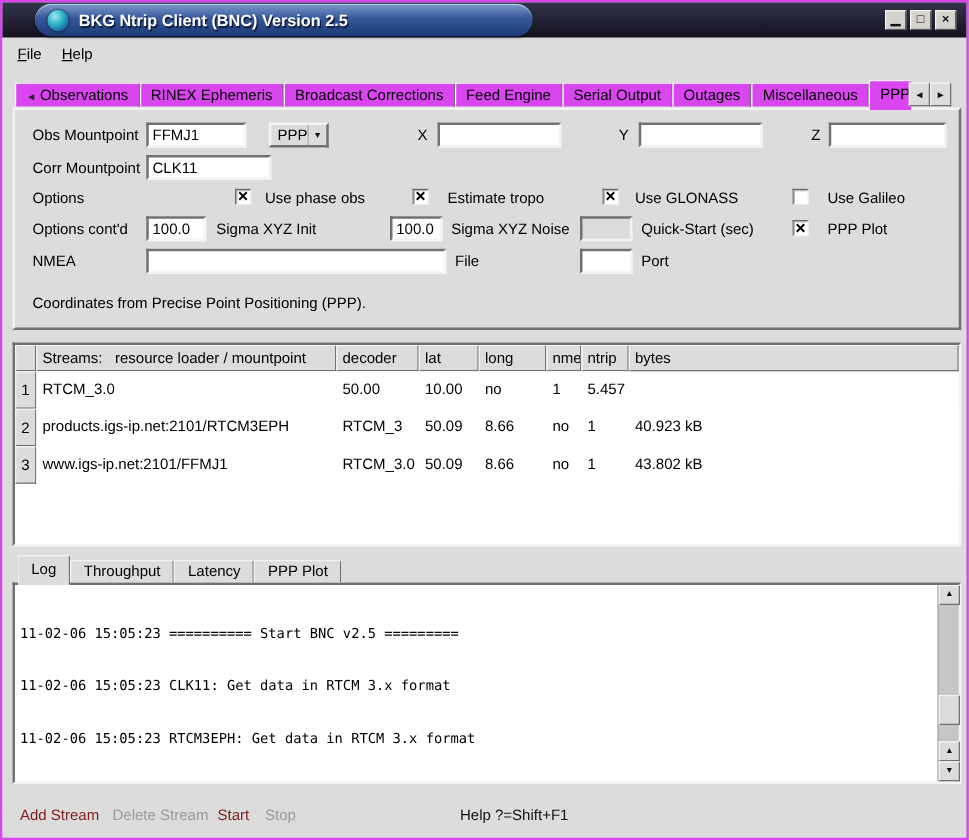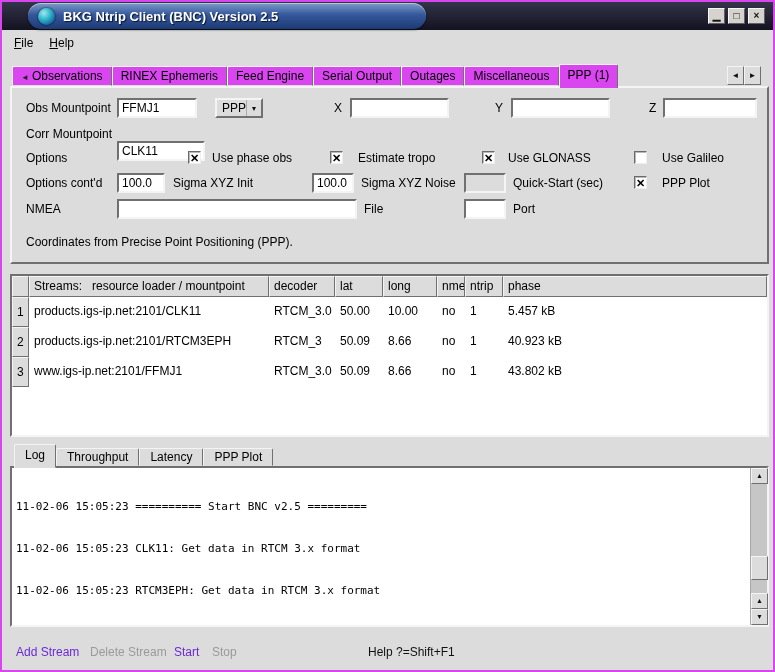--- a/index.html
+++ b/index.html
@@ -77,21 +77,21 @@
               font-family: "DejaVu Sans Mono", monospace; font-size: 11px; line-height: 14px; white-space: pre; }
   .scrollbar { position: absolute; right: 0; top: 0; bottom: 0; width: 17px; background: #c6c6c6; border-left: 1px solid #a8a8a8; }
   .sb-btn { position: absolute; left: 0; width: 17px; height: 16px; background: #dcdcdc;
             border: 1px solid; border-color: #f4f4f4 #707070 #707070 #f4f4f4;
             font-size: 7px; text-align: center; line-height: 14px; color: #111; cursor: default; }
   .sb-thumb { position: absolute; left: 0; width: 17px; height: 24px; background: #dcdcdc;
               border: 1px solid; border-color: #f4f4f4 #707070 #707070 #f4f4f4; cursor: default; }
 
   
   .actions { position: absolute; left: 14px; top: 586px; right: 14px; height: 20px; }
-  .flatbtn { position: absolute; top: 0; line-height: 20px; cursor: default; color: #6d28d9; }
+  .flatbtn { position: absolute; top: 0; line-height: 20px; cursor: default; color: #7f1d1d; }
   .flatbtn.disabled { color: #9a9a9a; }
   .help-label { position: absolute; top: 0; left: 352px; line-height: 20px; color: #111; }
 </style>
 </head>
 <body>
 
 <div class="window">
 
   <div class="titlebar">
     <div class="title-tablet">
@@ -108,20 +108,21 @@
   <div class="menubar">
     <span class="menu-item">File</span>
     <span class="menu-item">Help</span>
   </div>
 
   <div class="content">
 
     <div class="tabbar">
       <div class="tab"><span class="tab-overflow">◄</span><span>Observations</span></div>
       <div class="tab"><span>RINEX Ephemeris</span></div>
+      <div class="tab"><span>Broadcast Corrections</span></div>
       <div class="tab"><span>Feed Engine</span></div>
       <div class="tab"><span>Serial Output</span></div>
       <div class="tab"><span>Outages</span></div>
       <div class="tab"><span>Miscellaneous</span></div>
       <div class="tab active"><span>PPP (1)</span></div>
     </div>
     <div class="tab-scrollers">
       <div class="tab-scroller">◄</div>
       <div class="tab-scroller">►</div>
     </div>
@@ -135,21 +136,21 @@
         <span class="combo-arrow-box">▼</span>
       </div>
       <div class="abs lbl" style="left:322px; top:10px;">X</div>
       <input class="abs tfield" style="left: 338px; top: 10px; width: 99px;" value="">
       <div class="abs lbl" style="left:483px; top:10px;">Y</div>
       <input class="abs tfield" style="left: 499px; top: 10px; width: 99px;" value="">
       <div class="abs lbl" style="left:637px; top:10px;">Z</div>
       <input class="abs tfield" style="left: 651px; top: 10px; width: 94px;" value="">
 
       <div class="abs lbl" style="left:14px; top:36px;">Corr Mountpoint</div>
-      <input class="abs tfield" style="left: 105px; top: 53px; width: 88px;" value="CLK11">
+      <input class="abs tfield" style="left: 105px; top: 36px; width: 100px;" value="CLK11">
 
       <div class="abs lbl" style="left:14px; top:60px;">Options</div>
       <div class="abs cb" style="left:176px; top:60px;">✕</div>
       <div class="abs lbl" style="left:200px; top:60px;">Use phase obs</div>
       <div class="abs cb" style="left:318px; top:60px;">✕</div>
       <div class="abs lbl" style="left:346px; top:60px;">Estimate tropo</div>
       <div class="abs cb" style="left:470px; top:60px;">✕</div>
       <div class="abs lbl" style="left:496px; top:60px;">Use GLONASS</div>
       <div class="abs cb" style="left:622px; top:60px;"></div>
       <div class="abs lbl" style="left:650px; top:60px;">Use Galileo</div>
@@ -175,26 +176,25 @@
 
     <div class="streams sunken2">
       <div class="trow">
         <div class="th"></div>
         <div class="th">Streams:   resource loader / mountpoint</div>
         <div class="th">decoder</div>
         <div class="th">lat</div>
         <div class="th">long</div>
         <div class="th">nmea</div>
         <div class="th">ntrip</div>
-        <div class="th">phase</div>
+        <div class="th">bytes</div>
       </div>
 
       <div class="trow">
         <div class="rownum">1</div>
-        <div class="td">products.igs-ip.net:2101/CLK11</div>
         <div class="td">RTCM_3.0</div>
         <div class="td">50.00</div>
         <div class="td">10.00</div>
         <div class="td">no</div>
         <div class="td">1</div>
         <div class="td">5.457 kB</div>
       </div>
 
       <div class="trow">
         <div class="rownum">2</div>

